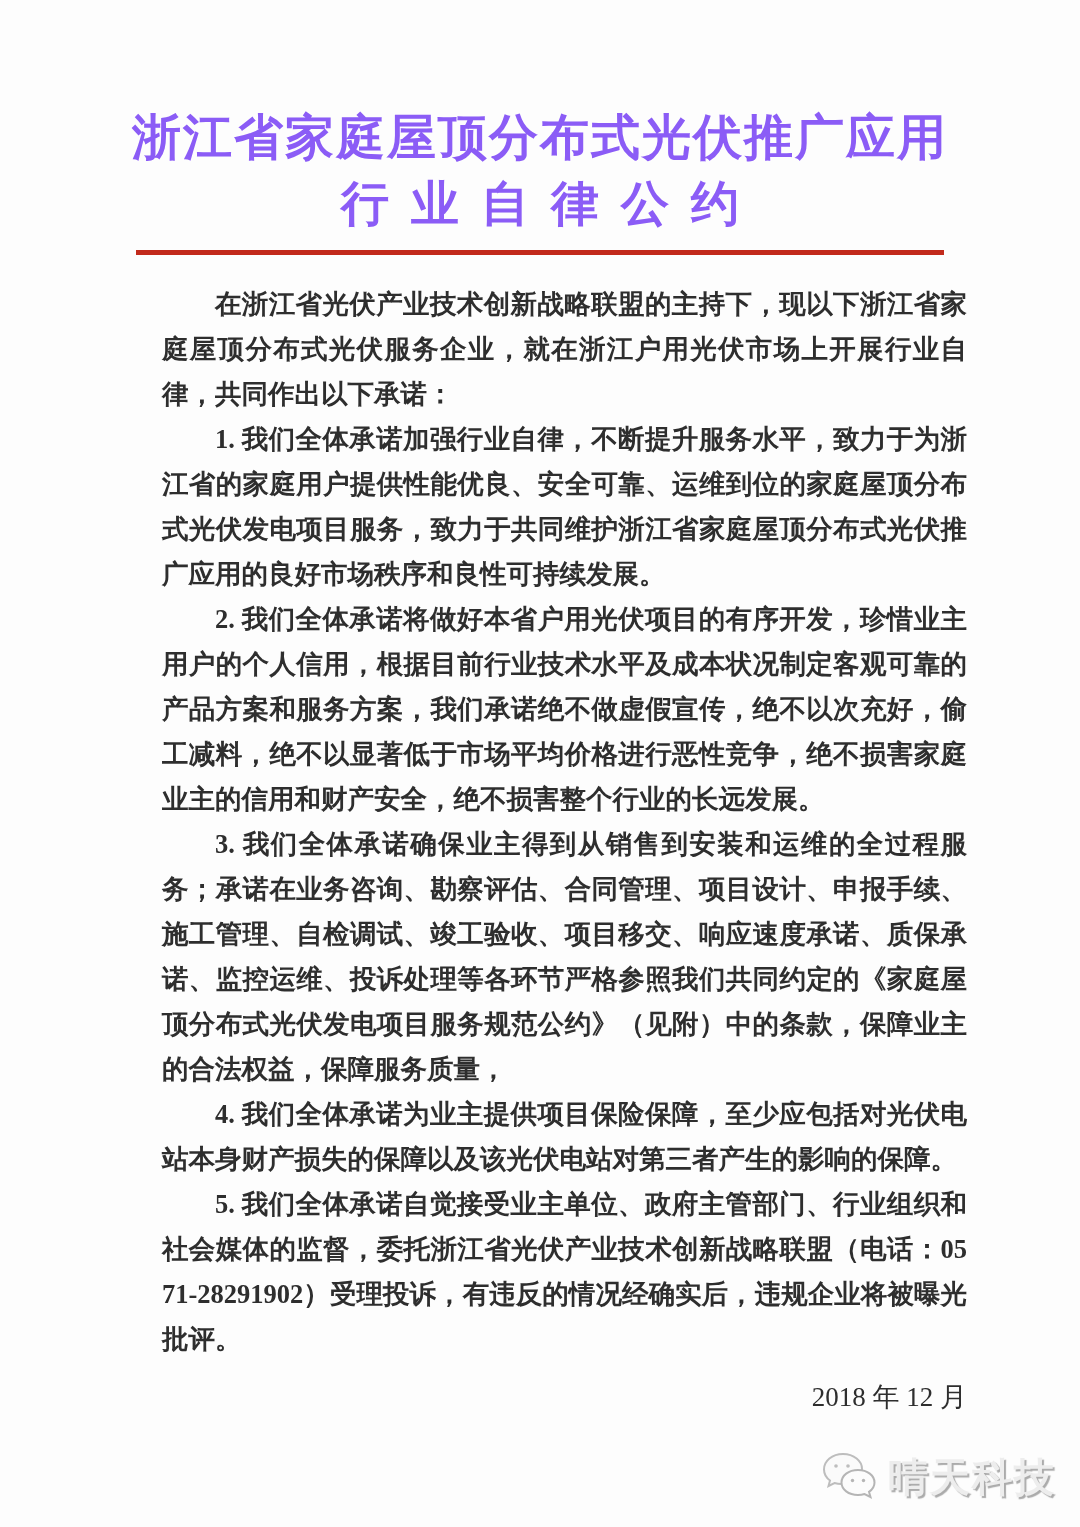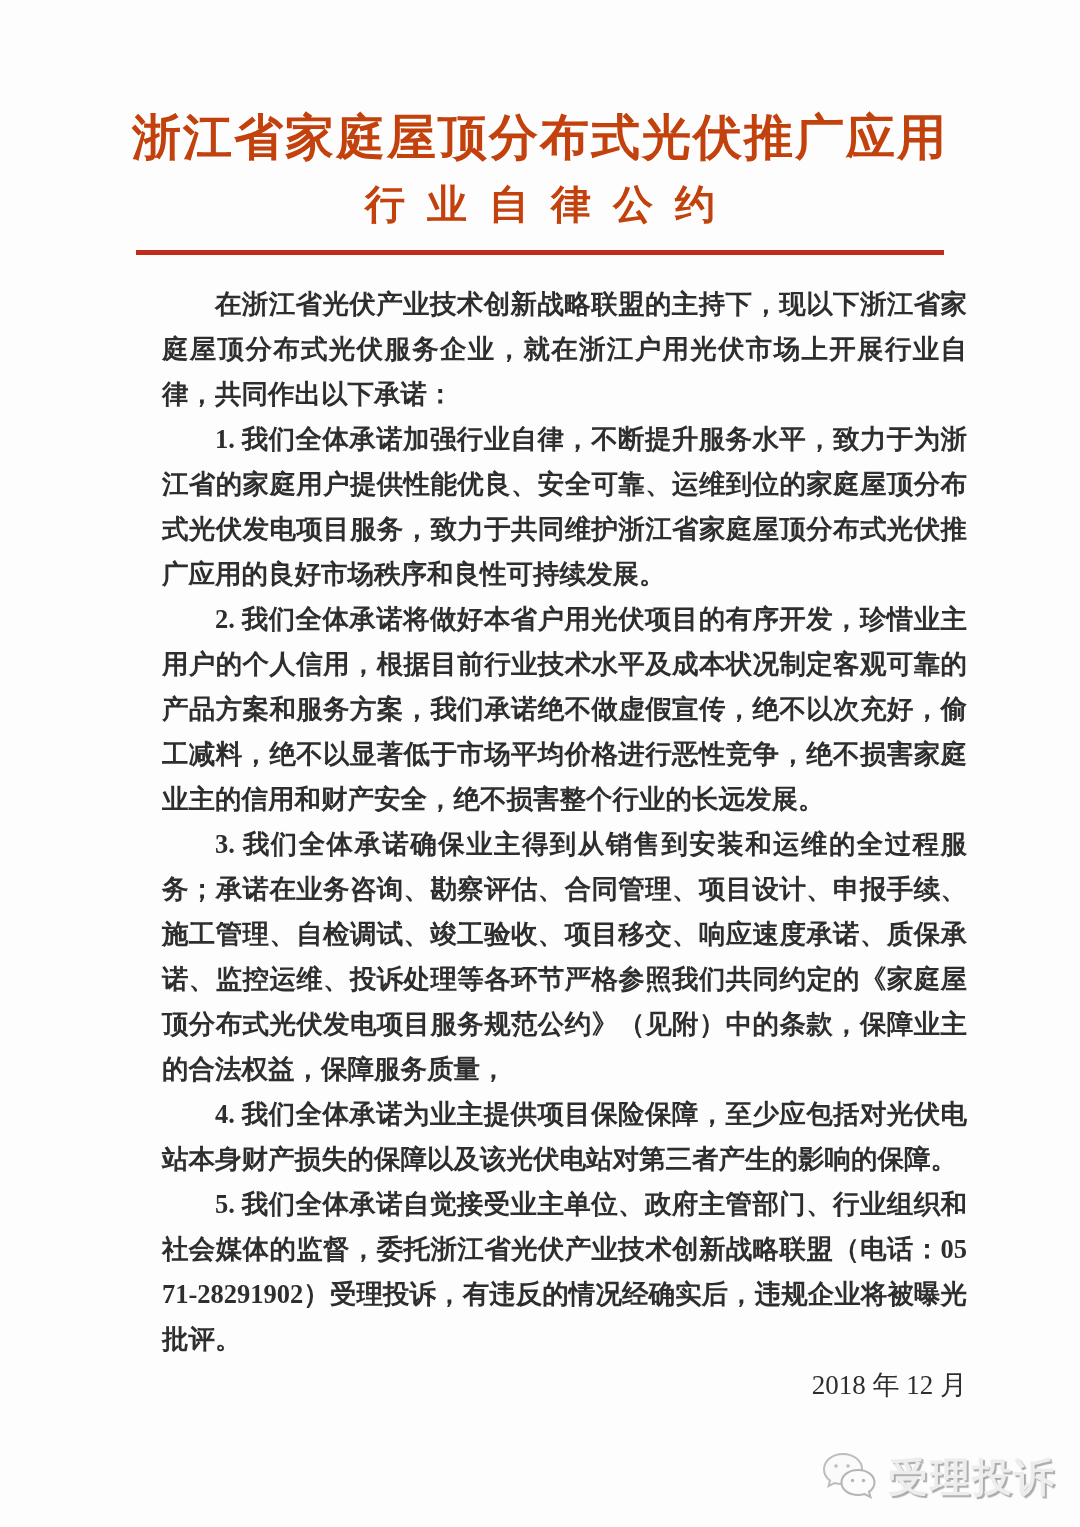--- a/index.html
+++ b/index.html
@@ -7,32 +7,32 @@
     position:relative;
     width:1080px;height:1527px;
     background:#fdfdfd;
     overflow:hidden;
     font-family:"Liberation Serif","DejaVu Serif",serif;
     color:#2e2e2e;
   }
   .title-block{
     padding-top:106px;
     text-align:center;
-    color:#c2410c;
+    color:#8b5cf6;
     font-family:"Liberation Sans","DejaVu Sans",sans-serif;
     font-weight:bold;
   }
   .title-line1{
     font-size:49px;
     letter-spacing:2px;
     line-height:62px;
     white-space:nowrap;
   }
   .title-line2{
-    font-size:40px;
+    font-size:48px;
     letter-spacing:22px;
     text-indent:22px; 
     line-height:60px;
     margin-top:6px;
     white-space:nowrap;
   }
   .red-rule{
     width:808px;height:5px;
     background:#c22a1c;
     margin:16px auto 0 auto;
@@ -46,21 +46,21 @@
   .body-text p{
     margin:0;
     font-size:26.5px;
     line-height:45px;
     text-align:justify;
     text-indent:2em;
     word-break:break-all;
   }
   .date-line{
     width:805px;
-    margin:0 0 0 162px;
+    margin:12px 0 0 162px;
     font-size:27px;
     line-height:46px;
     text-align:right;
   }
   .watermark{
     position:absolute;
     right:24px;bottom:22px;
     display:flex;
     align-items:center;
     gap:8px;
@@ -108,16 +108,16 @@
         <circle cx="18" cy="14" r="1.8" fill="#bdbdbd"></circle>
         <circle cx="30" cy="14" r="1.8" fill="#bdbdbd"></circle>
 
         <g stroke="#b5b5b5" stroke-width="2" fill="#fcfcfc">
           <path d="M40 18 C30.5 18 23.5 23.5 23.5 30.5 C23.5 37.5 30.5 43 40 43 C42.3 43 44.5 42.7 46.5 42 L52.5 45 L51 39.8 C54.5 37.5 56.5 34.2 56.5 30.5 C56.5 23.5 49.5 18 40 18 Z"></path>
         </g>
         <circle cx="34.5" cy="28.5" r="1.7" fill="#b5b5b5"></circle>
         <circle cx="45.5" cy="28.5" r="1.7" fill="#b5b5b5"></circle>
       </svg>
     </span>
-    <span class="watermark-label">受理投诉</span>
+    <span class="watermark-label">晴天科技</span>
   </div>
 
 </div>
 
 </body></html>

